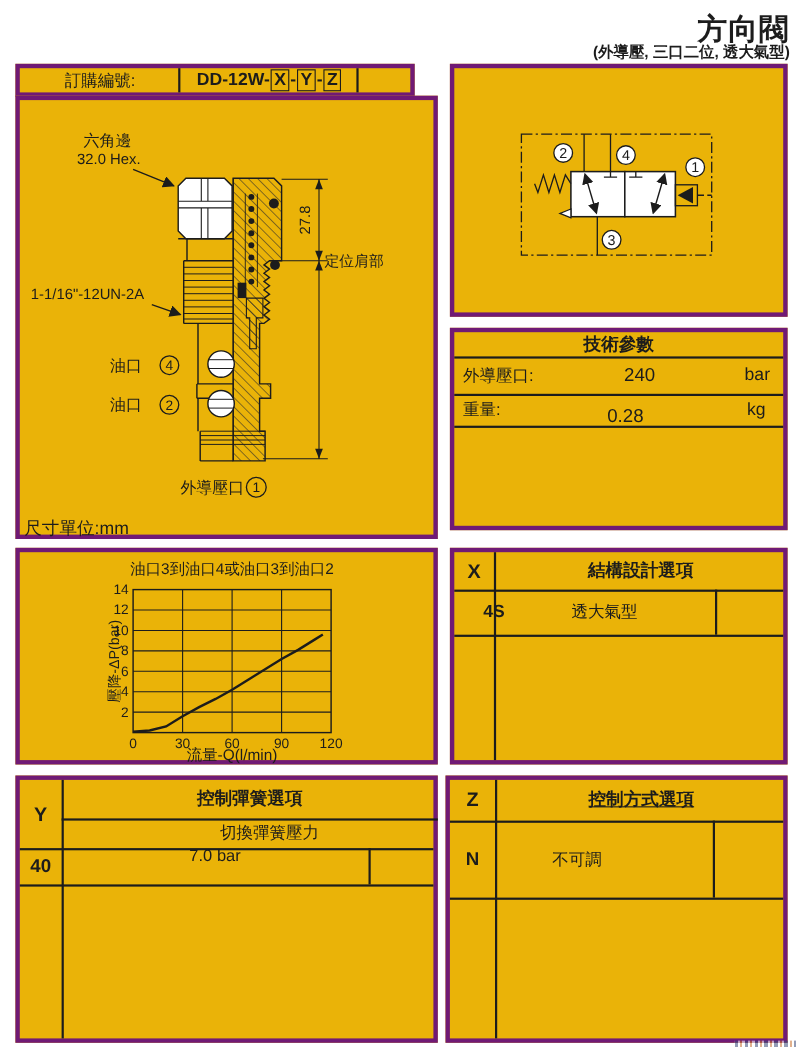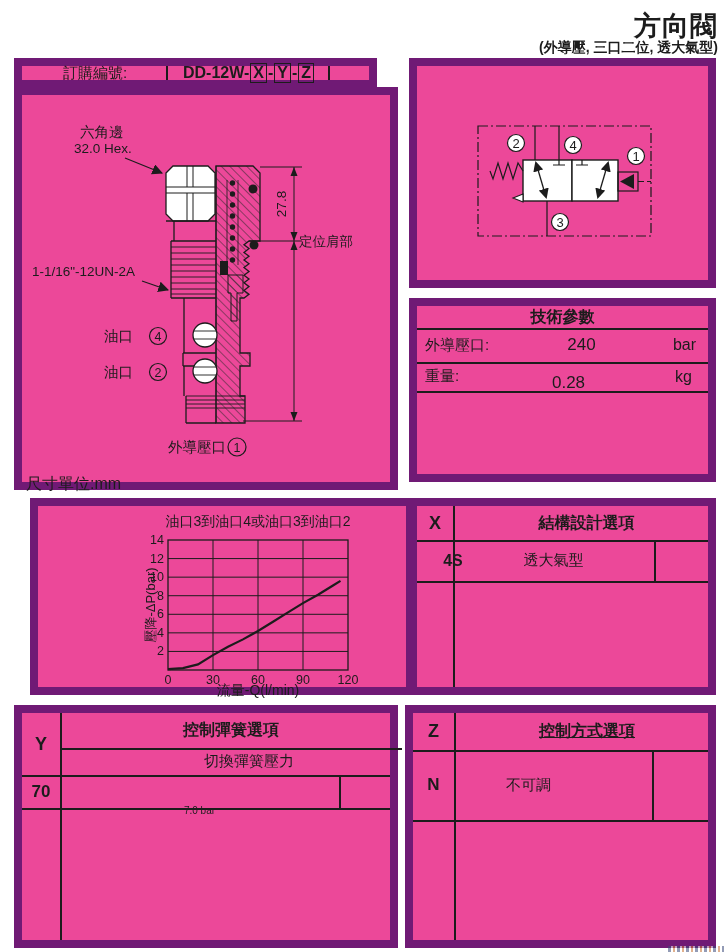--- a/index.html
+++ b/index.html
@@ -1,18 +1,18 @@
 <!DOCTYPE html>
 <html><head>
 <meta charset="utf-8">
 <style>
   html,body{margin:0;padding:0;background:#fff;}
   .page{position:relative;width:724px;height:952px;background:#fff;overflow:hidden;
         font-family:"Liberation Sans",sans-serif;color:#1c1c1c;}
-  .box{position:absolute;border:8px solid #701a75;background:#ec4899;box-sizing:border-box;}
+  .box{position:absolute;border:4px solid #701a75;background:#eab308;box-sizing:border-box;}
   .hline{position:absolute;background:#1c1c1c;height:2px;}
   .vline{position:absolute;background:#1c1c1c;width:2px;}
   .page-title{position:absolute;top:8px;right:6px;font-size:27px;font-weight:700;letter-spacing:1px;}
   .page-subtitle{position:absolute;top:39px;right:6px;font-size:14px;font-weight:700;}
   .order-label{position:absolute;left:0;top:0;width:146px;height:100%;display:flex;align-items:center;justify-content:center;font-size:15px;}
   .order-code{position:absolute;left:146px;top:0;width:162px;height:100%;display:flex;align-items:center;justify-content:center;font-size:16px;font-weight:700;white-space:nowrap;border-radius:13px;}
   .boxed{display:inline-block;border:1.5px solid #1c1c1c;padding:0 2px;margin:0 1px;line-height:1.1;}
   .cell{position:absolute;display:flex;align-items:center;box-sizing:border-box;}
   .c-center{justify-content:center;text-align:center;}
   .bold{font-weight:700;}
@@ -183,21 +183,21 @@
     <div class="cell" style="left:8px;top:22px;width:130px;height:34px;font-size:15px;">外導壓口:</div>
     <div class="cell c-center" style="left:0;top:22px;width:100%;height:34px;font-size:17px;margin-left:19px;">240</div>
     <div class="cell" style="right:12px;top:22px;height:34px;font-size:16px;">bar</div>
     <div class="hline" style="left:0;top:56px;width:100%;"></div>
     <div class="cell" style="left:8px;top:56px;width:130px;height:29px;font-size:15px;">重量:</div>
     <div class="cell c-center" style="left:0;top:56px;width:100%;height:42px;font-size:17px;padding-left:12px;">0.28</div>
     <div class="cell" style="right:16px;top:56px;height:29px;font-size:16px;">kg</div>
     <div class="hline" style="left:0;top:85px;width:100%;"></div>
   </div>
 
-  <div class="box" style="left:30px;top:498px;width:384px;height:197px;padding-left:27px;">
+  <div class="box" style="left:14px;top:498px;width:384px;height:197px;">
     <svg id="chart-svg" width="380" height="193" viewBox="0 0 380 193">
       <text x="193" y="20" text-anchor="middle" font-size="14">油口3到油口4或油口3到油口2</text>
       <g id="chart-grid" stroke="#1c1c1c" stroke-width="1">
           <line x1="148" y1="34" x2="148" y2="164"></line>
           <line x1="193" y1="34" x2="193" y2="164"></line>
           <line x1="238" y1="34" x2="238" y2="164"></line>
           <line x1="103" y1="145.42857142857142" x2="283" y2="145.42857142857142"></line>
           <line x1="103" y1="126.85714285714286" x2="283" y2="126.85714285714286"></line>
           <line x1="103" y1="108.28571428571428" x2="283" y2="108.28571428571428"></line>
           <line x1="103" y1="89.71428571428571" x2="283" y2="89.71428571428571"></line>
@@ -236,22 +236,22 @@
     <div class="hline" style="left:0;top:75px;width:100%;"></div>
   </div>
 
   <div class="box" style="left:14px;top:705px;width:384px;height:243px;">
     <div class="cell c-center bold" style="left:0;top:0;width:38px;height:62px;font-size:18px;">Y</div>
     <div class="vline" style="left:38px;top:0;height:100%;"></div>
     <div class="cell c-center bold" style="left:38px;top:0;width:342px;height:35px;font-size:16px;">控制彈簧選項</div>
     <div class="hline" style="left:38px;top:35px;width:342px;"></div>
     <div class="cell c-center" style="left:38px;top:35px;width:378px;height:27px;font-size:15px;">切換彈簧壓力</div>
     <div class="hline" style="left:0;top:62px;width:100%;"></div>
-    <div class="cell c-center bold" style="left:0;top:62px;width:38px;height:33px;font-size:17px;">70</div>
-    <div class="cell c-center" style="left:38px;top:76px;width:279px;height:43px;font-size:10px;">7.0 bar</div>
+    <div class="cell c-center bold" style="left:0;top:62px;width:38px;height:33px;font-size:17px;">40</div>
+    <div class="cell c-center" style="left:38px;top:48px;width:279px;height:43px;font-size:15px;">7.0 bar</div>
     <div class="vline" style="left:317px;top:62px;height:33px;"></div>
     <div class="hline" style="left:0;top:95px;width:100%;"></div>
   </div>
 
   <div class="box" style="left:405px;top:705px;width:311px;height:243px;">
     <div class="cell c-center bold" style="left:0;top:0;width:41px;height:37px;font-size:18px;">Z</div>
     <div class="vline" style="left:41px;top:0;height:100%;"></div>
     <div class="cell c-center bold" style="left:41px;top:0;width:266px;height:37px;font-size:16px;text-decoration:underline;">控制方式選項</div>
     <div class="hline" style="left:0;top:37px;width:100%;"></div>
     <div class="cell c-center bold" style="left:0;top:37px;width:41px;height:70px;font-size:17px;">N</div>

